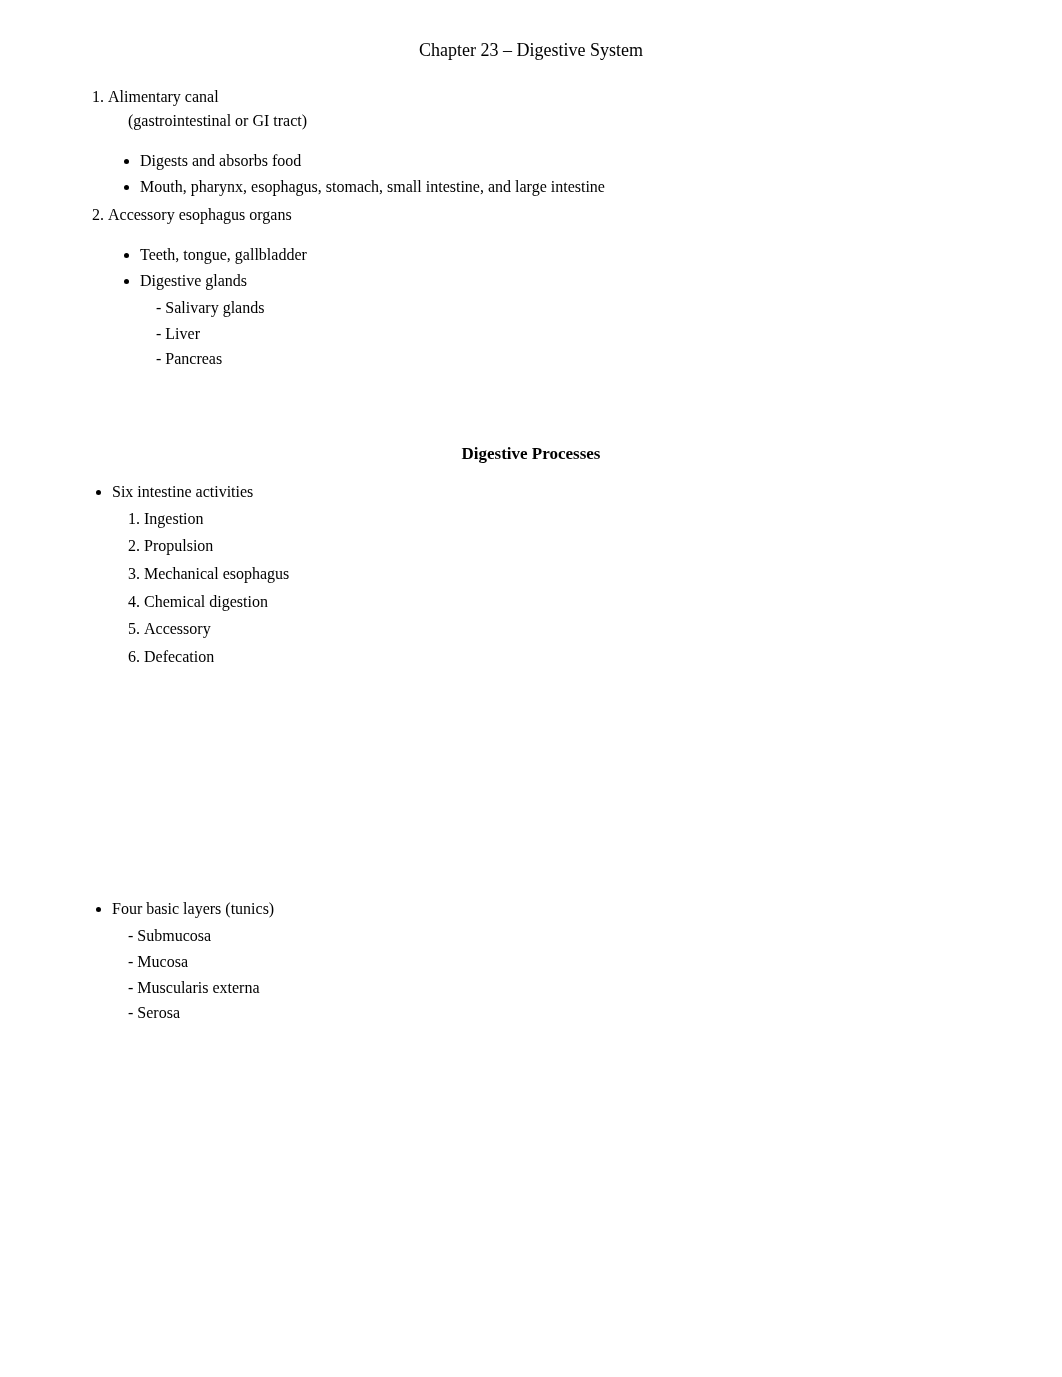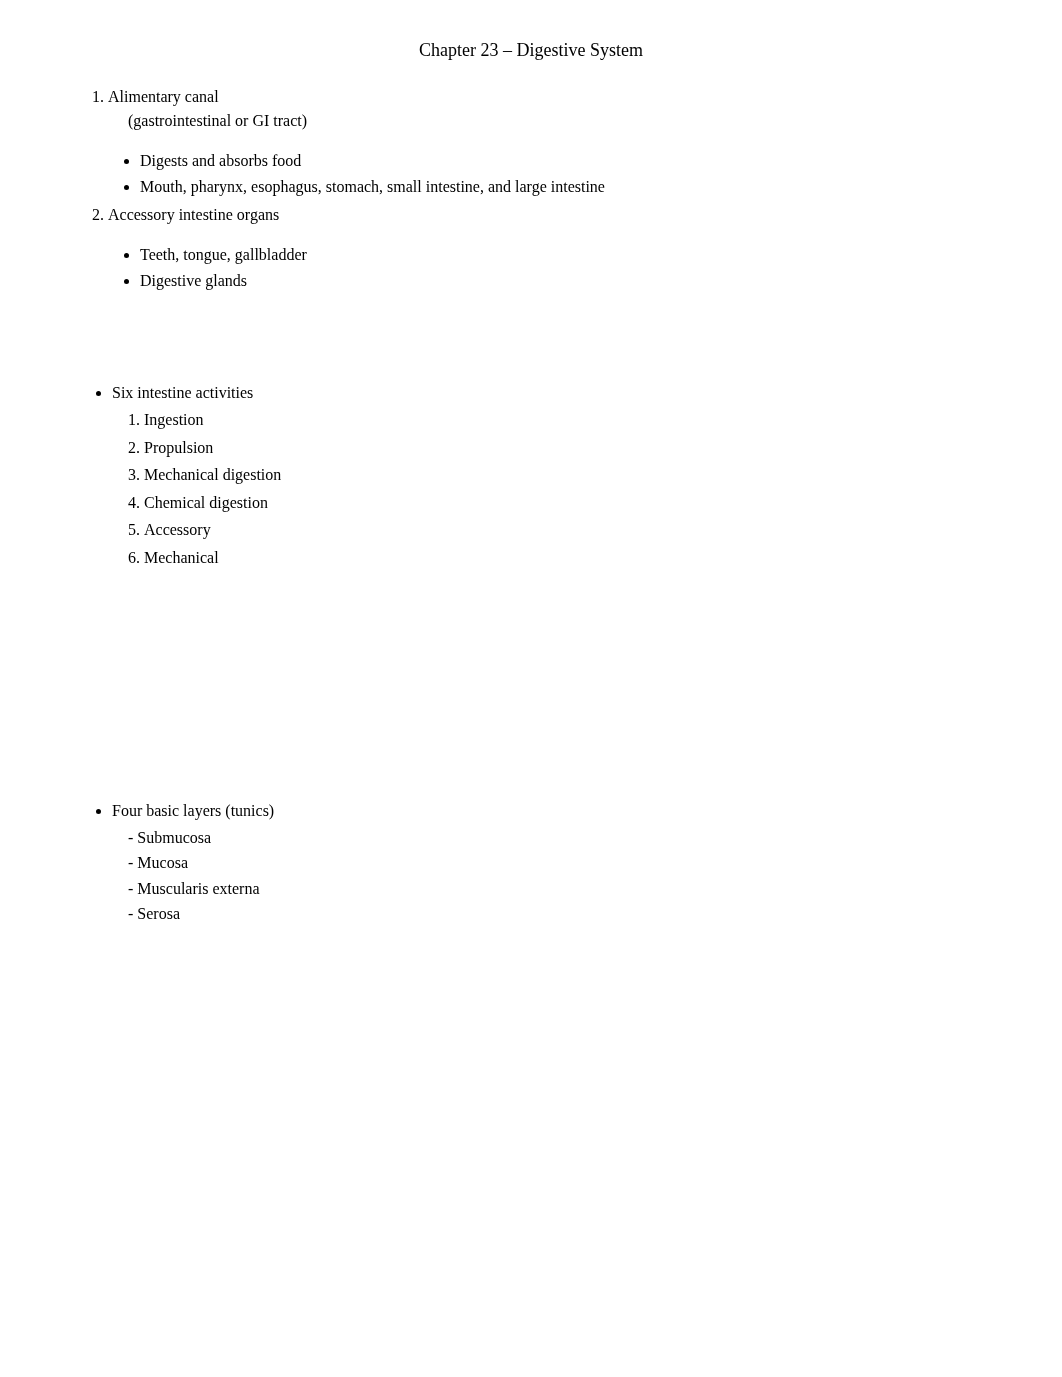--- a/index.html
+++ b/index.html
@@ -106,44 +106,50 @@
     <li>
       <span>Alimentary canal</span>
       <br>
       <span class="indent-block">(gastrointestinal or GI tract)</span>
       <ul class="bullet-list">
         <li>Digests and absorbs food</li>
         <li>Mouth, pharynx, esophagus, stomach, small intestine, and large intestine</li>
       </ul>
     </li>
     <li>
-      <span>Accessory intestine organs</span>
+      <span>Accessory esophagus organs</span>
       <ul class="bullet-list">
         <li>Teeth, tongue, gallbladder</li>
         <li>
           <span>Digestive glands</span>
+          <ul class="sub-bullet">
+            <li>Salivary glands</li>
+            <li>Liver</li>
+            <li>Pancreas</li>
+          </ul>
         </li>
       </ul>
     </li>
   </ol>
 </div>
 
 <div class="spacer"></div>
 
 <div class="section">
+  <div class="section-title">Digestive Processes</div>
   <ul class="bullet-list">
     <li>
       <span>Six intestine activities</span>
       <ol class="numbered-sub">
         <li>Ingestion</li>
         <li>Propulsion</li>
-        <li>Mechanical digestion</li>
+        <li>Mechanical esophagus</li>
         <li>Chemical digestion</li>
         <li>Accessory</li>
-        <li>Mechanical</li>
+        <li>Defecation</li>
       </ol>
     </li>
   </ul>
 </div>
 
 <div class="large-spacer"></div>
 
 <div class="section">
   <ul class="bullet-list">
     <li>

